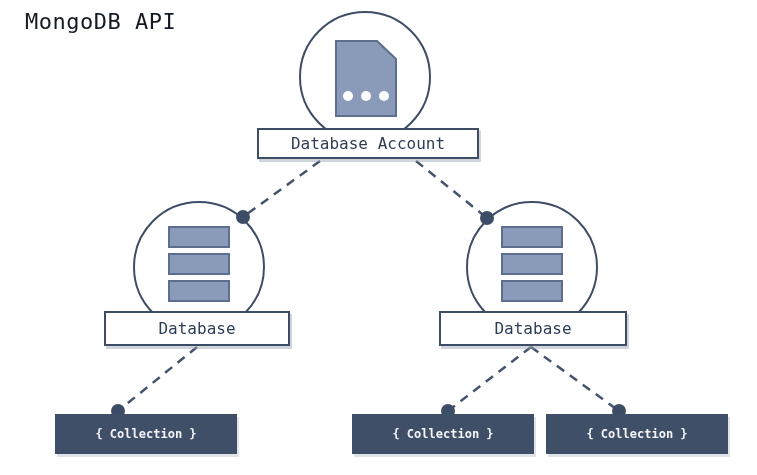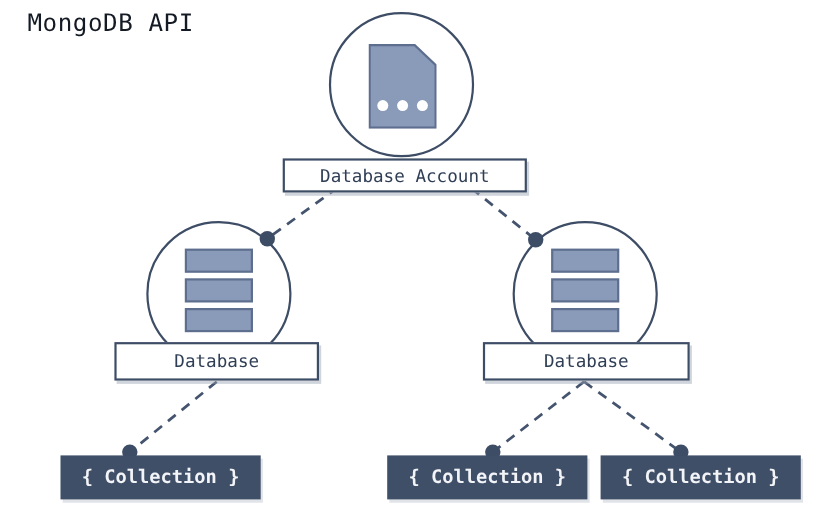--- a/index.html
+++ b/index.html
@@ -70,32 +70,32 @@
     color: var(--label-text);
     font-size: 16px;
     text-align: center;
     display: flex;
     align-items: center;
     justify-content: center;
     white-space: pre;
     z-index: 3;
     box-shadow: 2px 3px 0 rgba(151,161,178,0.45);
   }
-  .account-label { left: 257px; top: 128px; width: 222px; height: 31px; margin-top: 16px; }
+  .account-label { left: 257px; top: 128px; width: 222px; height: 31px; }
   .db-label-left  { left: 104px; top: 311px; width: 186px; height: 35px; }
   .db-label-right { left: 439px; top: 311px; width: 188px; height: 35px; }
 
   .collection-box {
     position: absolute;
     top: 414px;
     width: 182px;
     height: 40px;
     background: var(--collection-bg);
     color: var(--collection-text);
-    font-size: 17px;
+    font-size: 12px;
     font-weight: bold;
     display: flex;
     align-items: center;
     justify-content: center;
     white-space: pre;
     z-index: 3;
     box-shadow: 2px 3px 0 rgba(151,161,178,0.3);
     text-align: right;
   }
   .c1 { left: 55px; }

